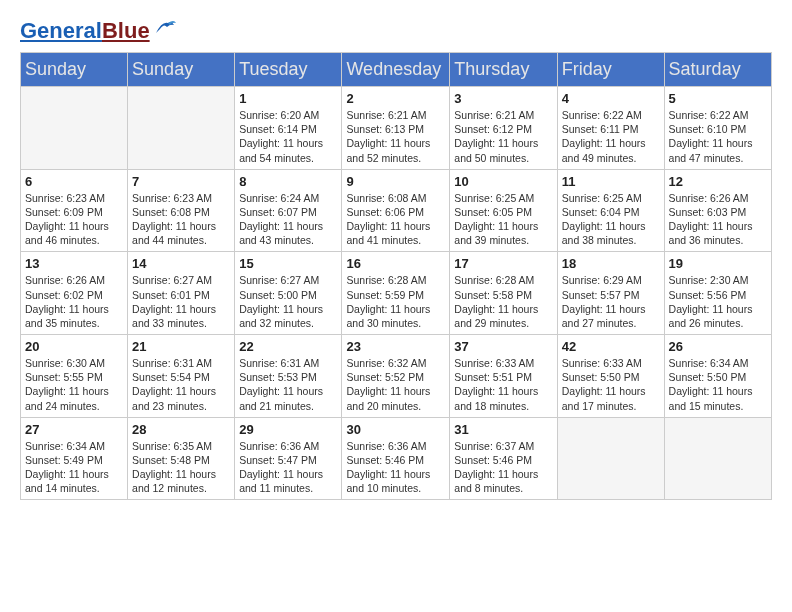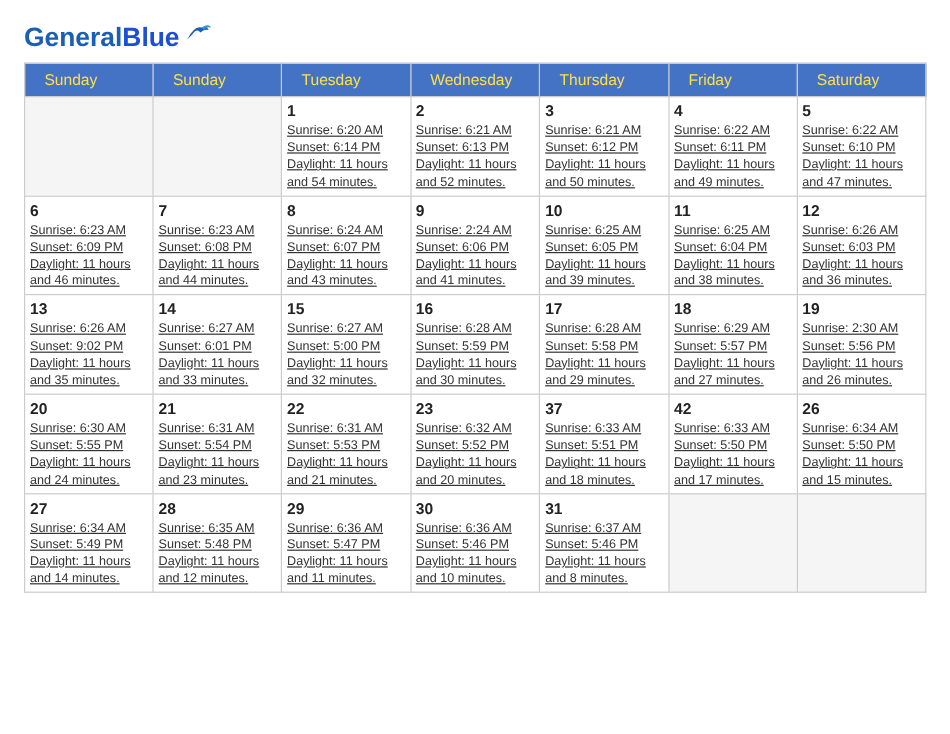--- a/index.html
+++ b/index.html
@@ -20,44 +20,44 @@
       display: flex;
       flex-direction: column;
       align-items: flex-start;
     }
     .logo-text {
       font-size: 22px;
       font-weight: bold;
       color: #333;
       line-height: 1;
     }
-    .logo-text span { color: #1a5fb4; }
+    .logo-text span { color: #1a5fb4; text-decoration: underline; }
     .title-block {
       text-align: right;
     }
     .month-title {
       font-size: 36px;
       font-weight: normal;
       color: #222;
     }
     .location {
       font-size: 16px;
       color: #444;
     }
     .calendar {
       width: 100%;
       border-collapse: collapse;
       font-size: 11px;
     }
     .calendar th {
       background: #4472c4;
-      color: #fde047;
-      padding: 6px 16px;
+      color: #e5e5e5;
+      padding: 6px 4px;
       text-align: left;
-      font-size: 13px;
+      font-size: 18px;
       font-weight: normal;
       border: 1px solid #ccc;
     }
     .calendar td {
       border: 1px solid #ccc;
       vertical-align: top;
       padding: 4px;
       width: 108px;
       min-height: 80px;
       background: #fff;
@@ -69,31 +69,30 @@
       font-size: 13px;
       font-weight: bold;
       color: #222;
       display: block;
       margin-bottom: 2px;
     }
     .day-info {
       color: #333;
       font-size: 10.5px;
       line-height: 1.35;
-      text-decoration: underline;
     }
   </style>
 </head>
 <body>
 
 <div class="header">
   <div class="logo">
     <div style="display:flex; align-items:center; gap:2px;">
       <span class="logo-text">
-        <span>General</span><span style="color:#1d4ed8;">Blue</span>
+        <span>General</span><span style="color:#7f1d1d;">Blue</span>
       </span>
       <svg width="22" height="18" viewBox="0 0 22 18" style="margin-left:2px; margin-top:-6px;">
         <path d="M2,14 Q8,2 14,4 Q18,2 20,6 Q16,5 13,8 Q10,4 6,10 Z" fill="#1a5fb4"></path>
         <path d="M14,4 Q20,0 22,4 Q18,3 16,6 Z" fill="#4090d0"></path>
       </svg>
     </div>
   </div>
   <div class="title-block">
     <div class="month-title"></div>
     <div class="location"></div>
@@ -161,21 +160,21 @@
 Daylight: 11 hours and 44 minutes.</div>
         </td>
         <td>
           <span class="day-num">8</span>
           <div class="day-info">Sunrise: 6:24 AM
 Sunset: 6:07 PM
 Daylight: 11 hours and 43 minutes.</div>
         </td>
         <td>
           <span class="day-num">9</span>
-          <div class="day-info">Sunrise: 2:24 AM
+          <div class="day-info">Sunrise: 6:08 AM
 Sunset: 6:06 PM
 Daylight: 11 hours and 41 minutes.</div>
         </td>
         <td>
           <span class="day-num">10</span>
           <div class="day-info">Sunrise: 6:25 AM
 Sunset: 6:05 PM
 Daylight: 11 hours and 39 minutes.</div>
         </td>
         <td>
@@ -188,21 +187,21 @@
           <span class="day-num">12</span>
           <div class="day-info">Sunrise: 6:26 AM
 Sunset: 6:03 PM
 Daylight: 11 hours and 36 minutes.</div>
         </td>
       </tr>
       <tr>
         <td>
           <span class="day-num">13</span>
           <div class="day-info">Sunrise: 6:26 AM
-Sunset: 9:02 PM
+Sunset: 6:02 PM
 Daylight: 11 hours and 35 minutes.</div>
         </td>
         <td>
           <span class="day-num">14</span>
           <div class="day-info">Sunrise: 6:27 AM
 Sunset: 6:01 PM
 Daylight: 11 hours and 33 minutes.</div>
         </td>
         <td>
           <span class="day-num">15</span>

